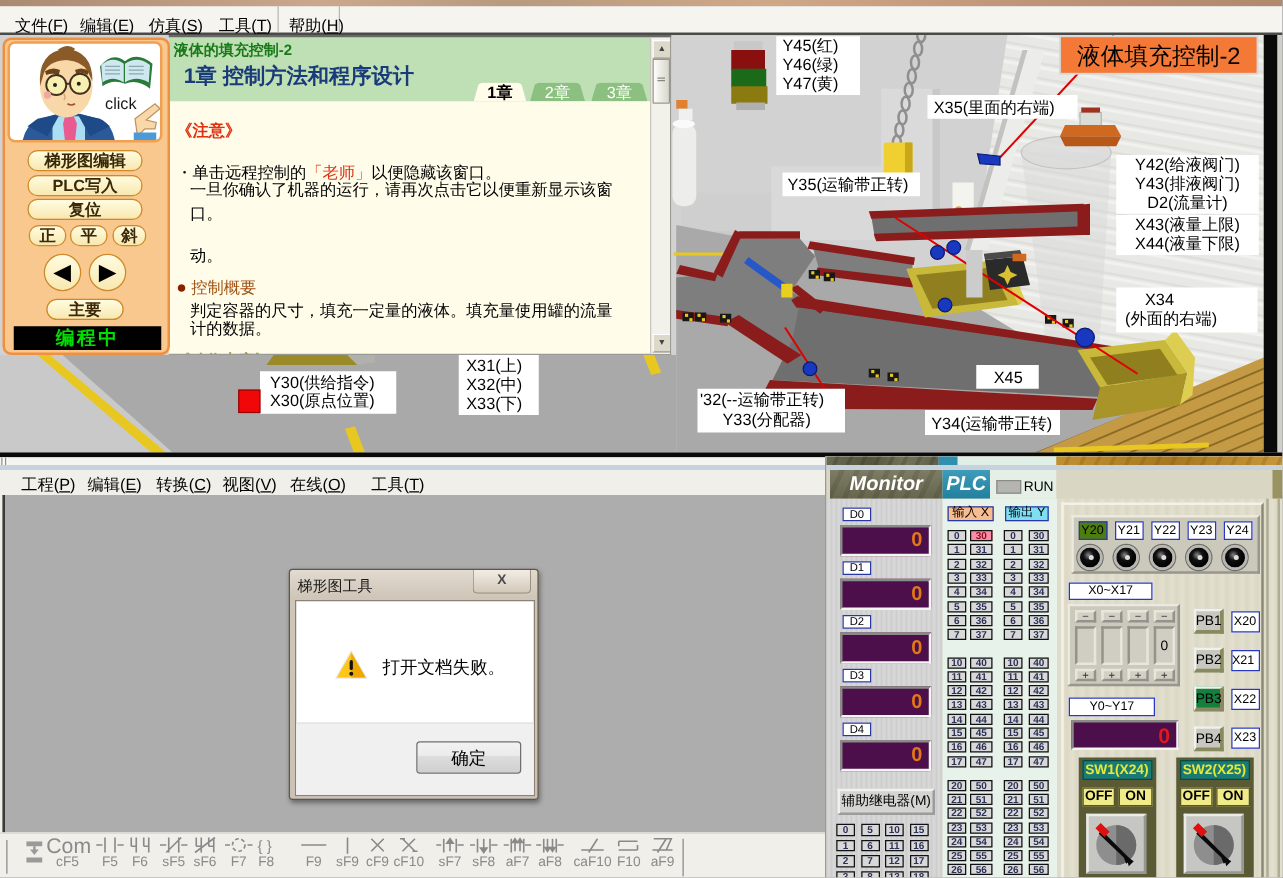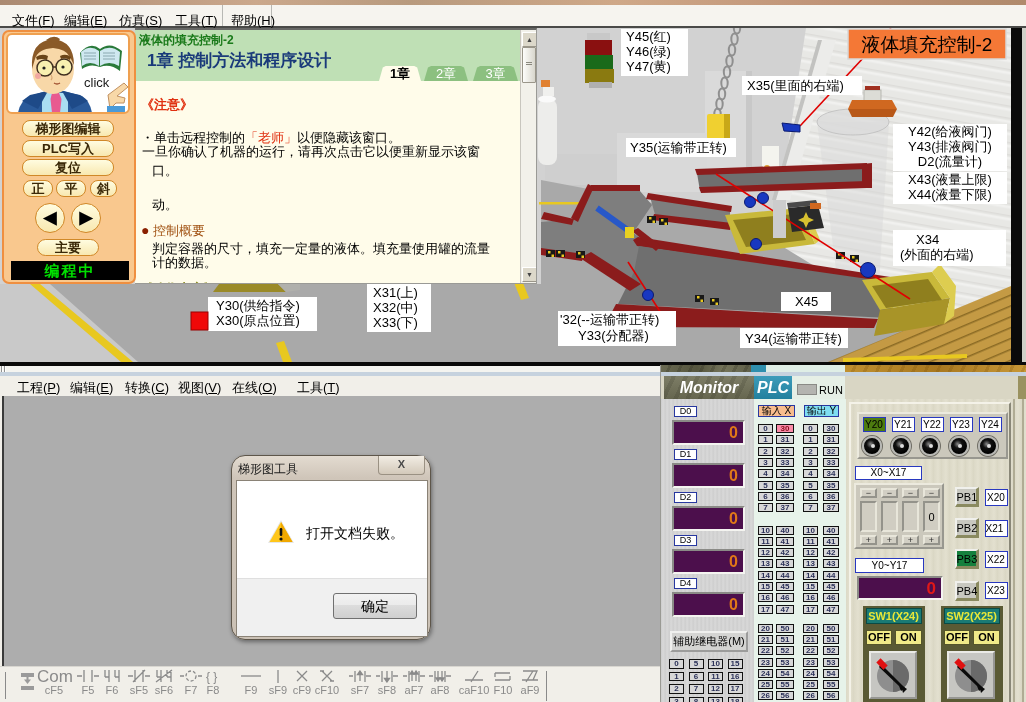--- a/index.html
+++ b/index.html
@@ -644,21 +644,21 @@
 <div class="abs" id="instr" style="left:135px;top:28px;width:402px;height:256px;background:#fffcea;border-top:2px solid #686866;border-right:1px solid #9a9a96;border-bottom:1px solid #9a9a96;overflow:hidden">
  <div class="abs" style="left:0;top:0;width:385px;height:51px;background:#bfe0b5">
   <div class="abs" style="left:4px;top:2px;font-size:12px;font-weight:bold;color:#1a7a1a">液体的填充控制-2</div>
   <div class="abs" style="left:12px;top:19px;font-size:17px;font-weight:bold;color:#1a3a7a">1章  控制方法和程序设计</div>
  </div>
  <div class="abs tab" style="left:244px;top:36px;width:42px;height:15px;background:#fffcea;color:#000;font-weight:bold">1章</div>
  <div class="abs tab" style="left:289px;top:36px;width:44px;height:15px;background:#8cc080;color:#fff">2章</div>
  <div class="abs tab" style="left:338px;top:36px;width:45px;height:15px;background:#8cc080;color:#fff">3章</div>
  <div class="abs" style="left:6px;top:66px;font-size:13px;font-weight:bold;color:#e03010">《注意》</div>
  <div class="abs txt" style="left:6px;top:99px">・单击远程控制的<span style="color:#e03010">「老师」</span>以便隐藏该窗口。</div>
- <div class="abs txt" style="left:7px;top:113px">一旦你确认了机器的运行，请再次点击它以便重新显示该窗</div>
+ <div class="abs txt" style="left:17px;top:113px">一旦你确认了机器的运行，请再次点击它以便重新显示该窗</div>
  <div class="abs txt" style="left:17px;top:132px">口。</div>
  <div class="abs txt" style="left:17px;top:166px">动。</div>
  <div class="abs" style="left:6px;top:191px"><span style="color:#8a2000;font-size:14px">●</span><span style="color:#a05010;font-size:13px"> 控制概要</span></div>
  <div class="abs txt" style="left:17px;top:210px">判定容器的尺寸，填充一定量的液体。填充量使用罐的流量</div>
  <div class="abs txt" style="left:17px;top:224px">计的数据。</div>
  <div class="abs" style="left:4px;top:250px;font-size:13px;font-weight:bold;color:#8a8a20">《动作内容》</div>
  <div class="abs" id="sbar" style="left:385px;top:0;width:17px;height:254px;background:#f2f1ea;border-left:1px solid #c8c6be">
   <div class="sbtn" style="top:2px">▲</div>
   <div class="abs" style="left:1px;top:17px;width:14px;height:36px;background:linear-gradient(90deg,#fdfdfb,#d8d6cc);border:1px solid #9a968a;border-radius:1px">
    <div style="margin:14px 3px 0;border-top:1px solid #8a887e;border-bottom:1px solid #8a887e;height:3px"></div>
@@ -704,21 +704,21 @@
  <div class="rbtn" style="left:18px;top:127px;width:92px">复位</div>
  <div class="rbtn" style="left:19px;top:148px;width:30px">正</div>
  <div class="rbtn" style="left:52px;top:148px;width:30px">平</div>
  <div class="rbtn" style="left:86px;top:148px;width:27px">斜</div>
  <div class="rbtn arr" style="left:31px;top:171px">◀</div>
  <div class="rbtn arr" style="left:67px;top:171px">▶</div>
  <div class="rbtn" style="left:33px;top:207px;width:62px;border-radius:9px">主要</div>
  <div class="abs" style="left:7px;top:229px;width:118px;height:19px;background:#000;color:#00e000;font-size:15px;font-weight:bold;text-align:center;line-height:19px;letter-spacing:2px">编程中</div>
 </div>
 
-<div class="abs" id="dialog" style="left:231px;top:455px;width:200px;height:185px;background:linear-gradient(180deg,#e3dbd0,#cfc5b9 22px,#cbc1b5);border:1px solid #5e564a;border-radius:14px;box-shadow:1px 2px 4px rgba(0,0,0,.4)">
+<div class="abs" id="dialog" style="left:231px;top:455px;width:200px;height:185px;background:linear-gradient(180deg,#e3dbd0,#cfc5b9 22px,#cbc1b5);border:1px solid #5e564a;border-radius:3px;box-shadow:1px 2px 4px rgba(0,0,0,.4)">
  <div class="abs" style="left:6px;top:5px;font-size:12px;color:#1a1a1a">梯形图工具</div>
  <div class="abs" style="left:146px;top:0px;width:47px;height:19px;background:linear-gradient(180deg,#f2ede4,#d3c9ba);border:1px solid #9a9183;border-top:none;border-radius:0 0 4px 4px;text-align:center;font-size:11px;font-weight:bold;color:#4a4a4a;line-height:17px">X</div>
  <div class="abs" style="left:4px;top:24px;width:192px;height:157px;background:#fff;border:1px solid #8a8276">
   <div class="abs" style="left:0;bottom:0;width:190px;height:58px;background:#f0f0f0;border-top:1px solid #dfdfdf"></div>
   <svg class="abs" style="left:30px;top:38px" width="28" height="26" viewBox="0 0 28 26">
    <polygon points="14,1 27,24 1,24" fill="#e6e6e6"></polygon>
    <polygon points="14,3 25.5,23 2.5,23" fill="#ffc61a"></polygon>
    <polygon points="14,3 25.5,23 14,23" fill="#f0a800"></polygon>
    <rect x="12.7" y="9" width="2.6" height="8" rx="1.3" fill="#111"></rect>
    <circle cx="14" cy="20" r="1.6" fill="#111"></circle>

